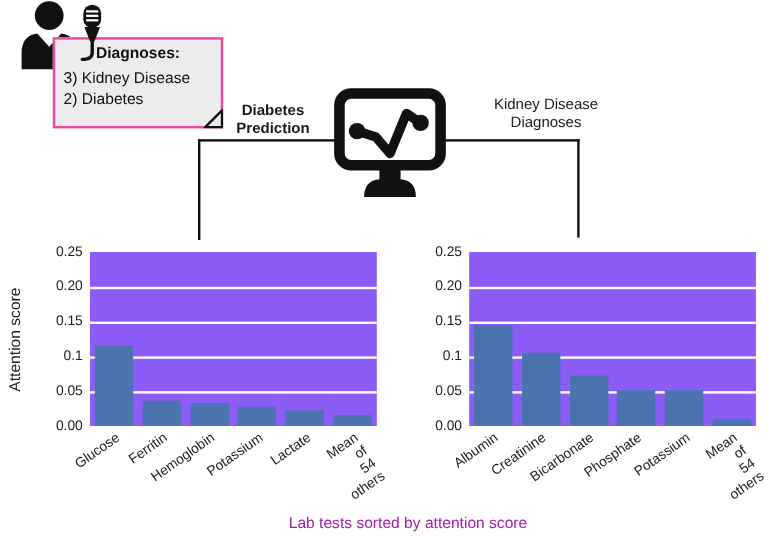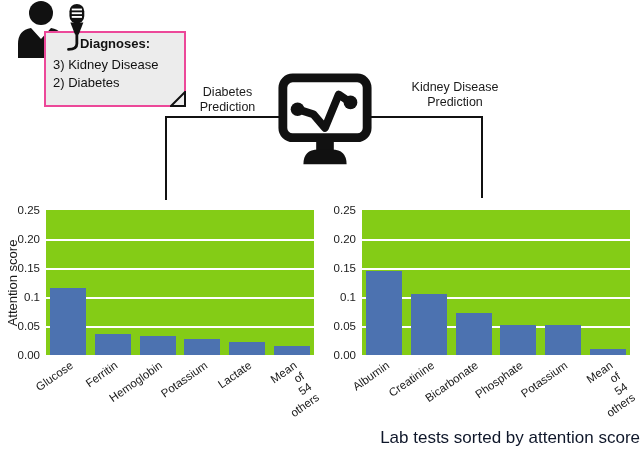--- a/index.html
+++ b/index.html
@@ -19,41 +19,41 @@
   .note-fold { position:absolute; right:-2px; bottom:-2px; width:16px; height:16px; }
 
   .branch-label {
     position:absolute; font-size:12.5px; line-height:1.2; text-align:center;
     white-space:pre-line; color:#1a1a1a;
   }
   .line { position:absolute; background:#111; }
 
   
   .chart { position:absolute; }
-  .plot { position:absolute; inset:0; background:#84cc16; }
+  .plot { position:absolute; inset:0; background:#8b5cf6;margin-left:29px; }
   .gridline { position:absolute; left:0; right:0; height:1.5px; background:#ffffff; }
   .bar { position:absolute; bottom:0; }
   .ytick {
     position:absolute; right:calc(100% + 6px); transform:translateY(-50%);
     font-size:11.5px; color:#1a1a1a; white-space:nowrap;
   }
   .xtick { position:absolute; width:0; }
   .xtick span {
     position:absolute; right:0; top:0; display:block; white-space:pre-line;
     text-align:right; font-size:11.5px; line-height:1.12; color:#1a1a1a;
     transform:rotate(-35deg); transform-origin:100% 0;
   }
   .ylabel {
     position:absolute; left:-34px; top:50%;
     transform:translate(-50%,-50%) rotate(-90deg);
     font-size:13px; white-space:nowrap; color:#1a1a1a;
   }
   .caption {
     position:absolute; left:40px; top:428px; width:600px;
-    text-align:right; font-size:17px; color:#0f172a;
+    text-align:center; font-size:13px; color:#a21caf;
   }
 </style>
 </head>
 <body>
 
 <div class="stage">
 
   <svg class="abs" style="left:14px; top:0px;" width="52" height="58" viewBox="0 0 52 58">
     <circle cx="27" cy="13" r="12" fill="#111"></circle>
     <path d="M4 58 L4 44 Q4 30 17 28 L27 39 L37 28 Q50 30 50 44 L50 58 Z" fill="#111"></path>
@@ -77,24 +77,24 @@
     <svg class="note-fold" viewBox="0 0 16 16">
       <path d="M0 16 L16 0 L16 16 Z" fill="#fff"></path>
       <path d="M1 15 L15 1 L15 15 Z" fill="#ececec" stroke="#111" stroke-width="2"></path>
     </svg>
   </div>
 
   <div class="line" style="left:165px; top:116px; width:318px; height:2px;"></div>
   <div class="line" style="left:165px; top:116px; width:2px; height:84px;"></div>
   <div class="line" style="left:481px; top:116px; width:2px; height:82px;"></div>
 
-  <div class="branch-label" style="left:180px; top:85px; width:95px;">Diabetes
+  <div class="branch-label" style="left:180px; top:85px; width:95px;font-weight:bold;">Diabetes
 Prediction</div>
   <div class="branch-label" style="left:400px; top:80px; width:110px;">Kidney Disease
-Prediction</div>
+Diagnoses</div>
 
   <svg class="abs" style="left:276px; top:72px; z-index:2;" width="98" height="100" viewBox="0 0 100 100">
     <rect x="7" y="5" width="86" height="61" rx="10" fill="#fff" stroke="#111" stroke-width="9"></rect>
     <path d="M22 37 L38 42 L50 56 L64 22 L76 30" fill="none" stroke="#111" stroke-width="8" stroke-linecap="round" stroke-linejoin="round"></path>
     <circle cx="22" cy="37" r="7" fill="#111"></circle>
     <circle cx="76" cy="30" r="7" fill="#111"></circle>
     <rect x="41" y="66" width="18" height="13" fill="#111"></rect>
     <path d="M28 93 Q28 78 43 78 L57 78 Q72 78 72 93 Z" fill="#111"></path>
   </svg>
 

